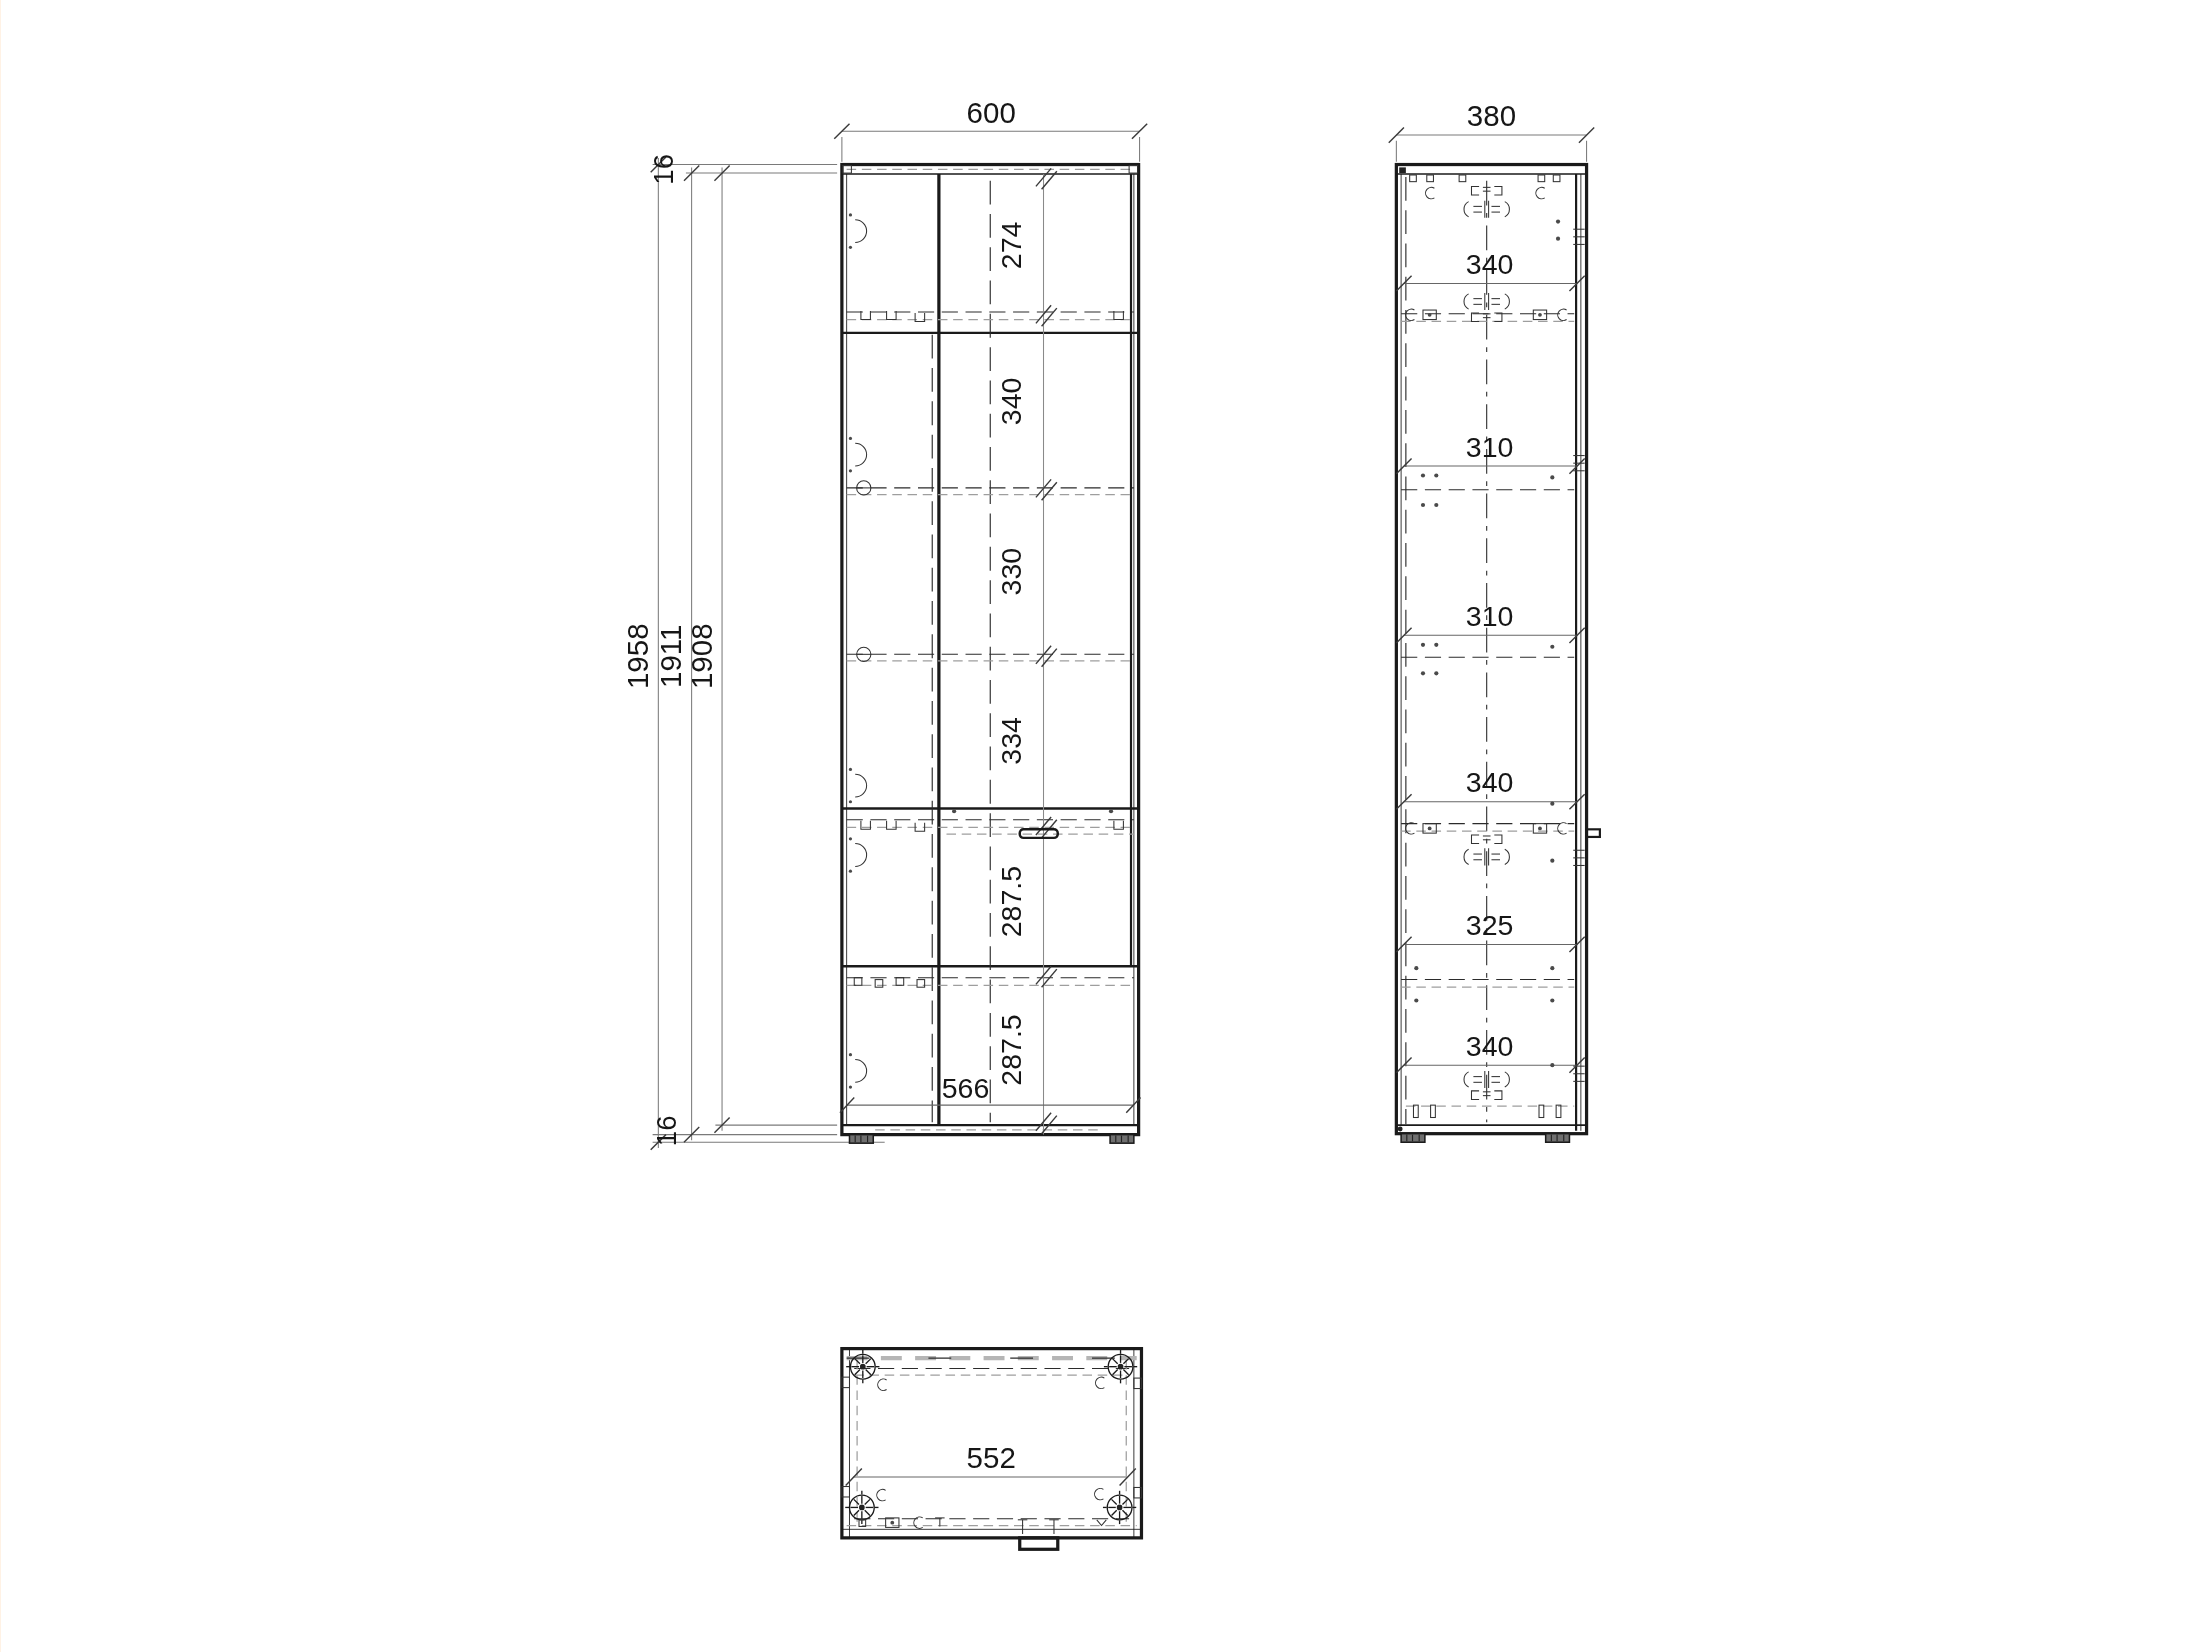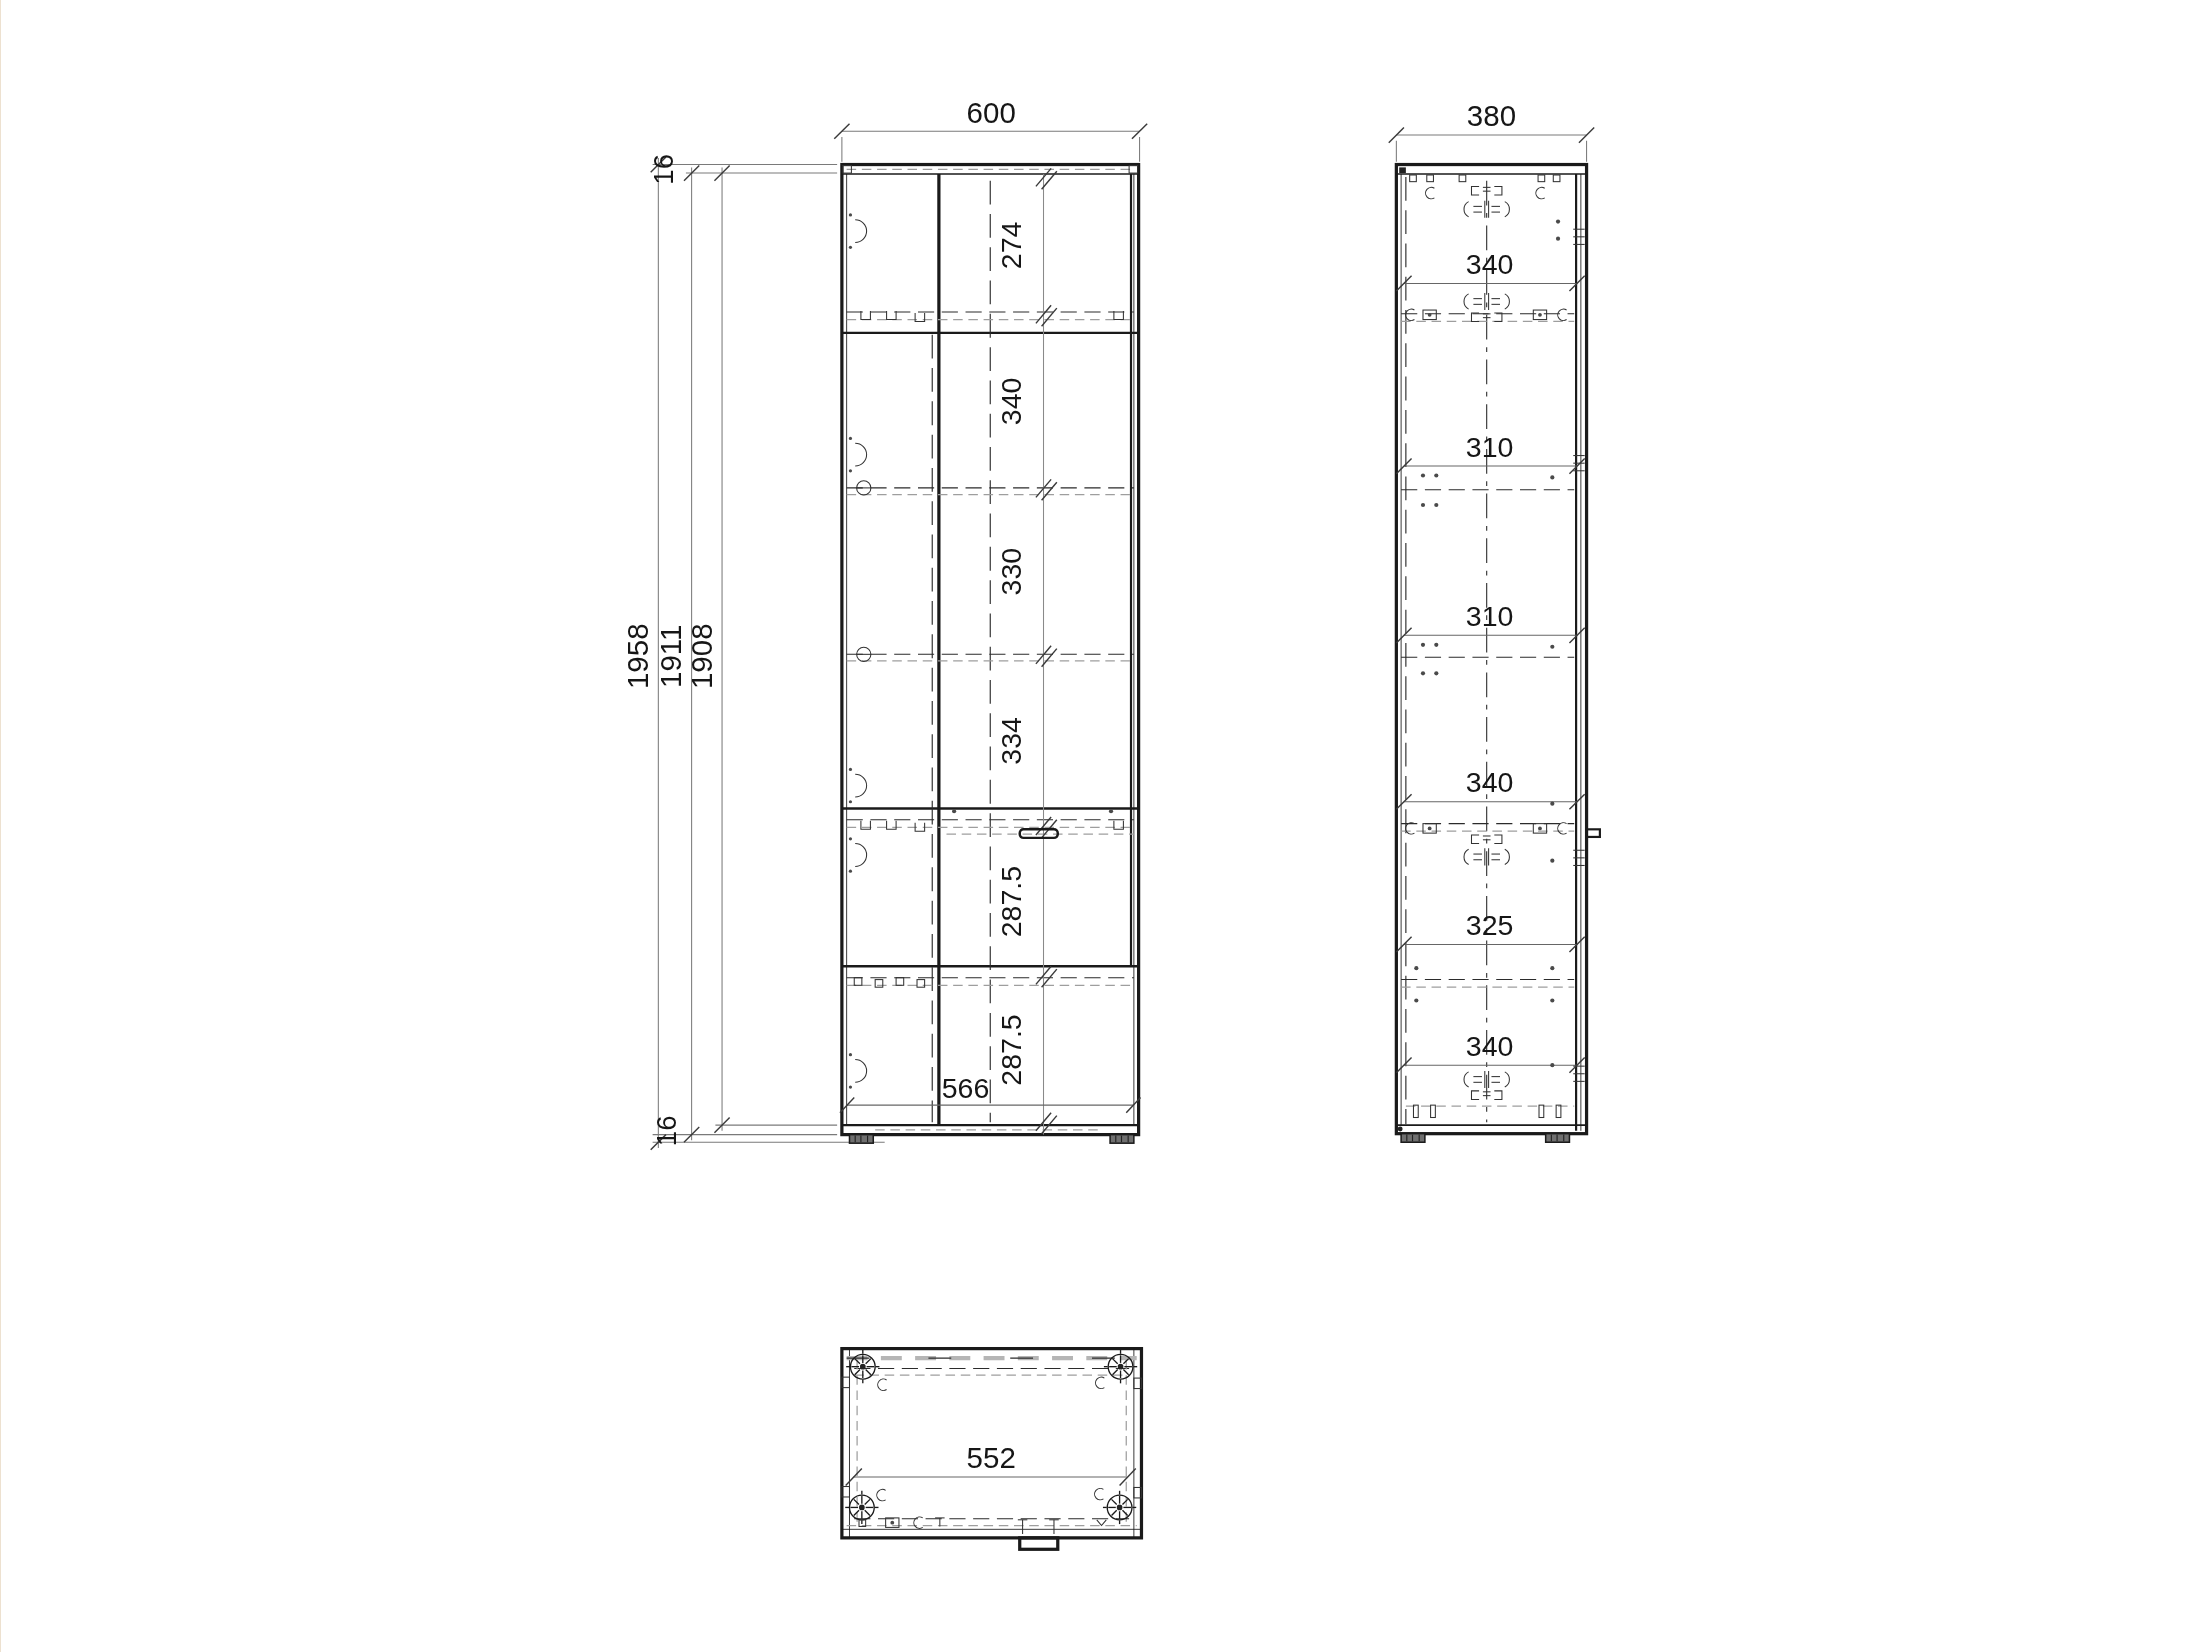--- a/index.html
+++ b/index.html
@@ -1,16 +1,16 @@
 <!DOCTYPE html>
 <html style="font-size:15px"><head>
 <meta charset="utf-8">
 <style>
   html,body{margin:0;padding:0;background:#ffffff;}
-  #stage{position:relative;width:2156px;height:1652px;background:#a16207;overflow:hidden;}
+  #stage{position:relative;width:2156px;height:1652px;background:#fdba74;overflow:hidden;}
   svg{position:absolute;left:0;top:0;}
   svg text{font-family:"Liberation Sans","DejaVu Sans",sans-serif;fill:#161616;}
   .t31{font-size:31px;}
   .t30{font-size:30px;}
   .t29{font-size:29px;}
   .k08{stroke:#1a1a1a;stroke-width:0.9;fill:none;}
   .k15{stroke:#1a1a1a;stroke-width:1.7;fill:none;}
   .k2{stroke:#1a1a1a;stroke-width:2.3;fill:none;}
   .k25{stroke:#1a1a1a;stroke-width:2.6;fill:none;}
   .k3{stroke:#1a1a1a;stroke-width:3.4;fill:none;}

